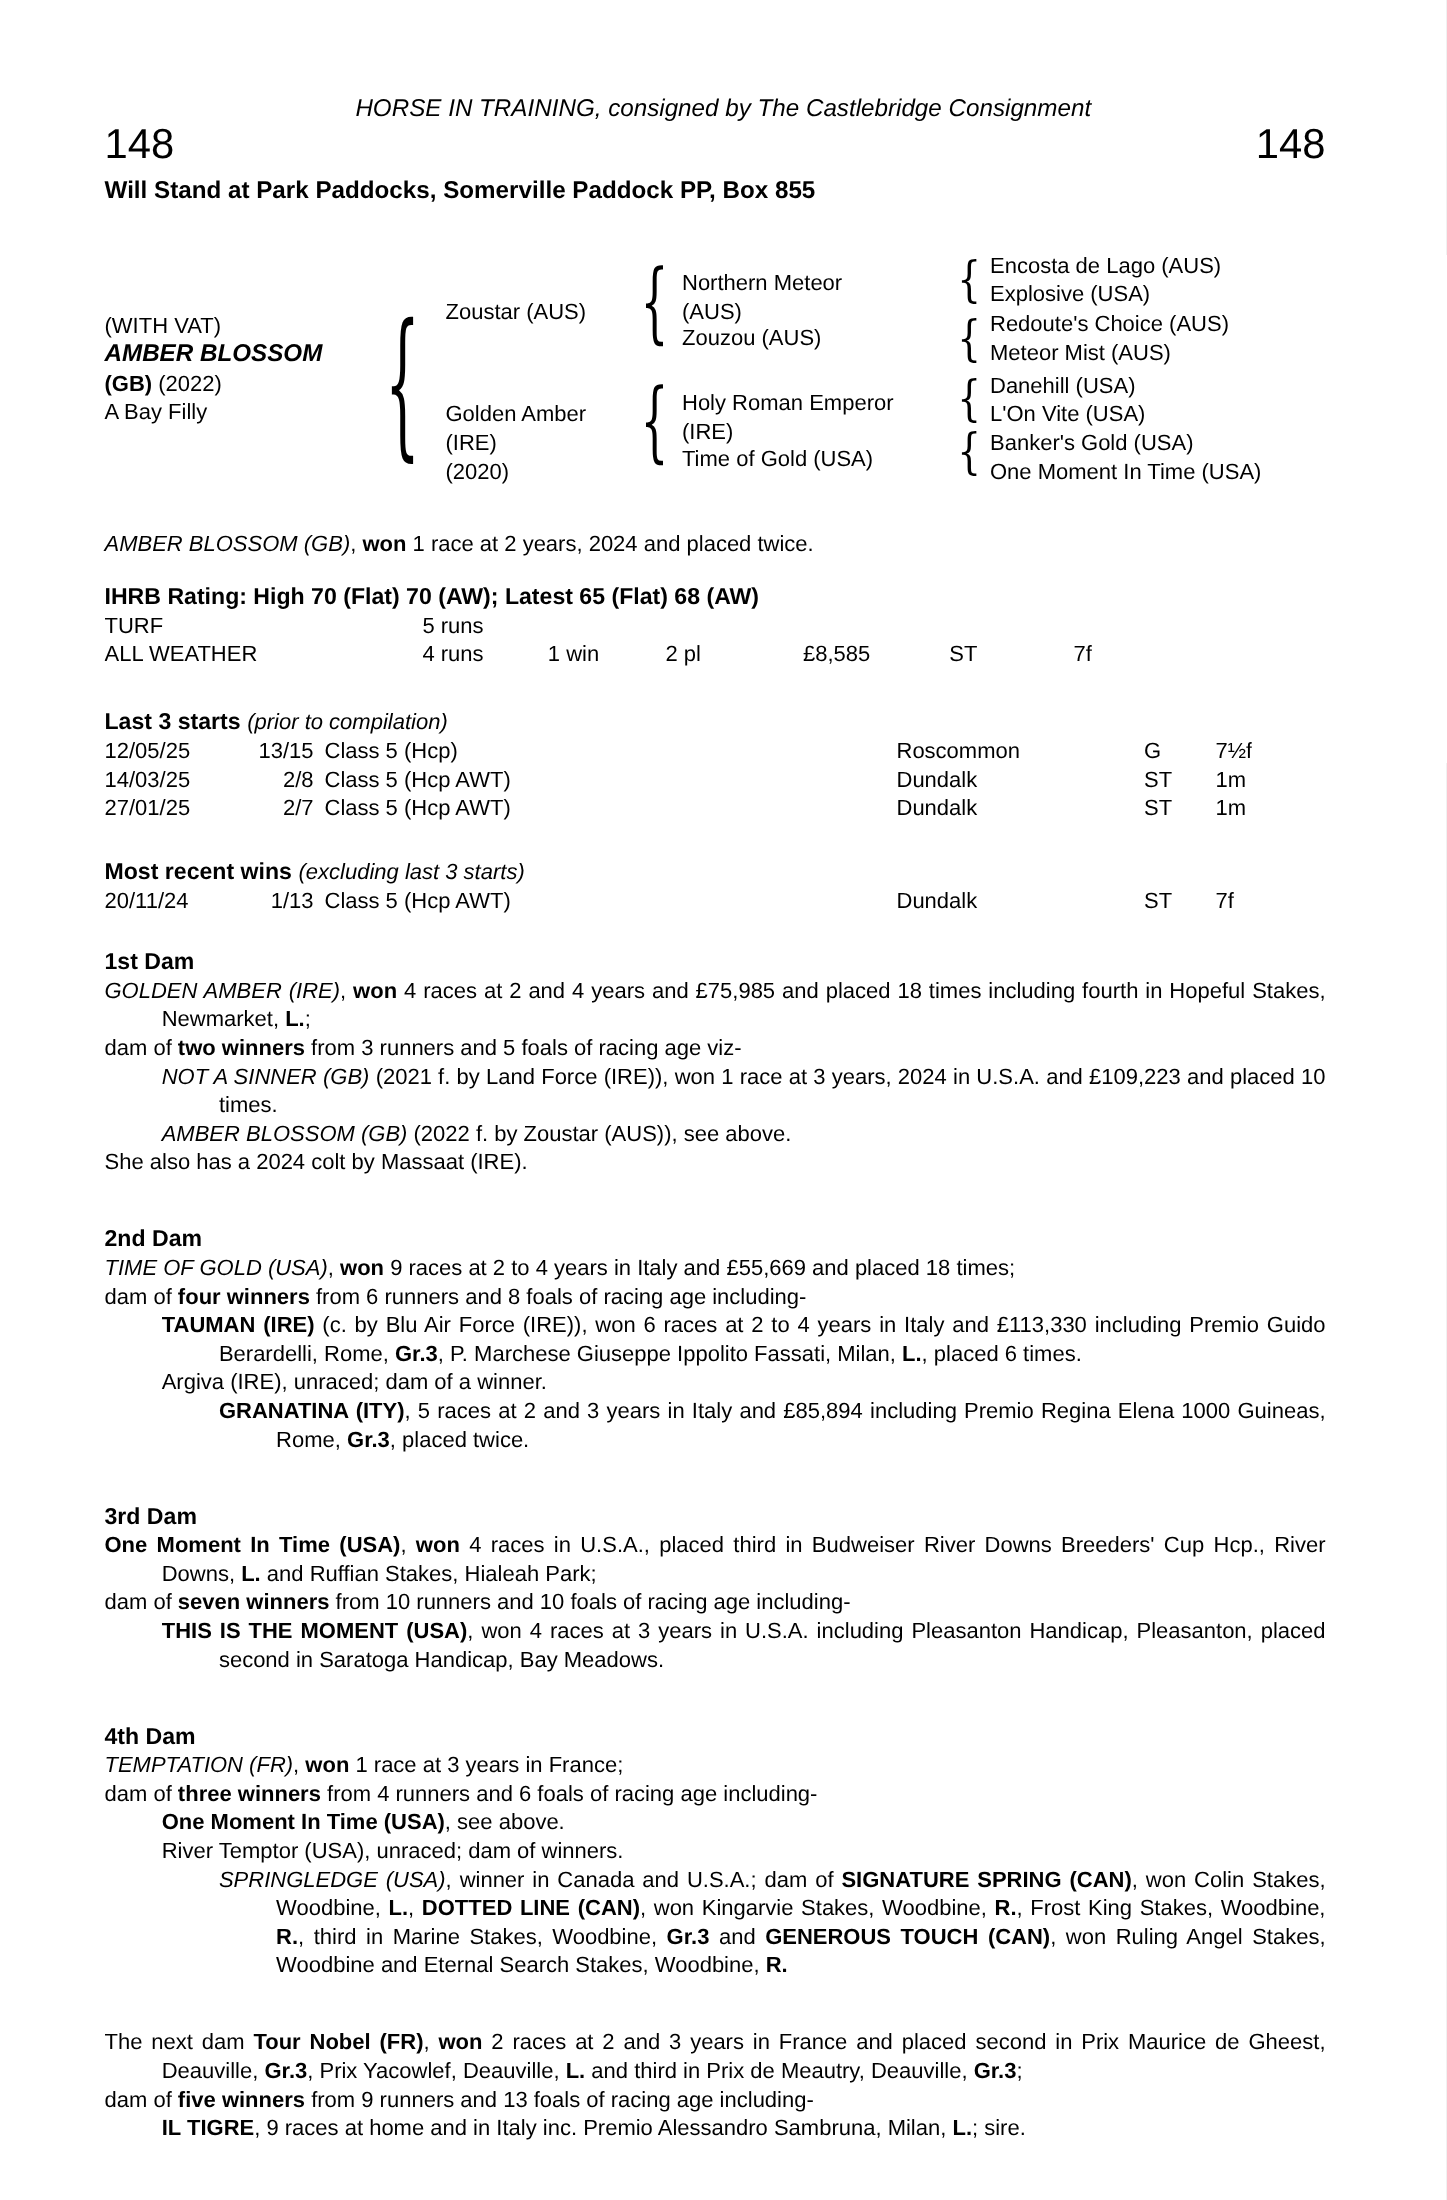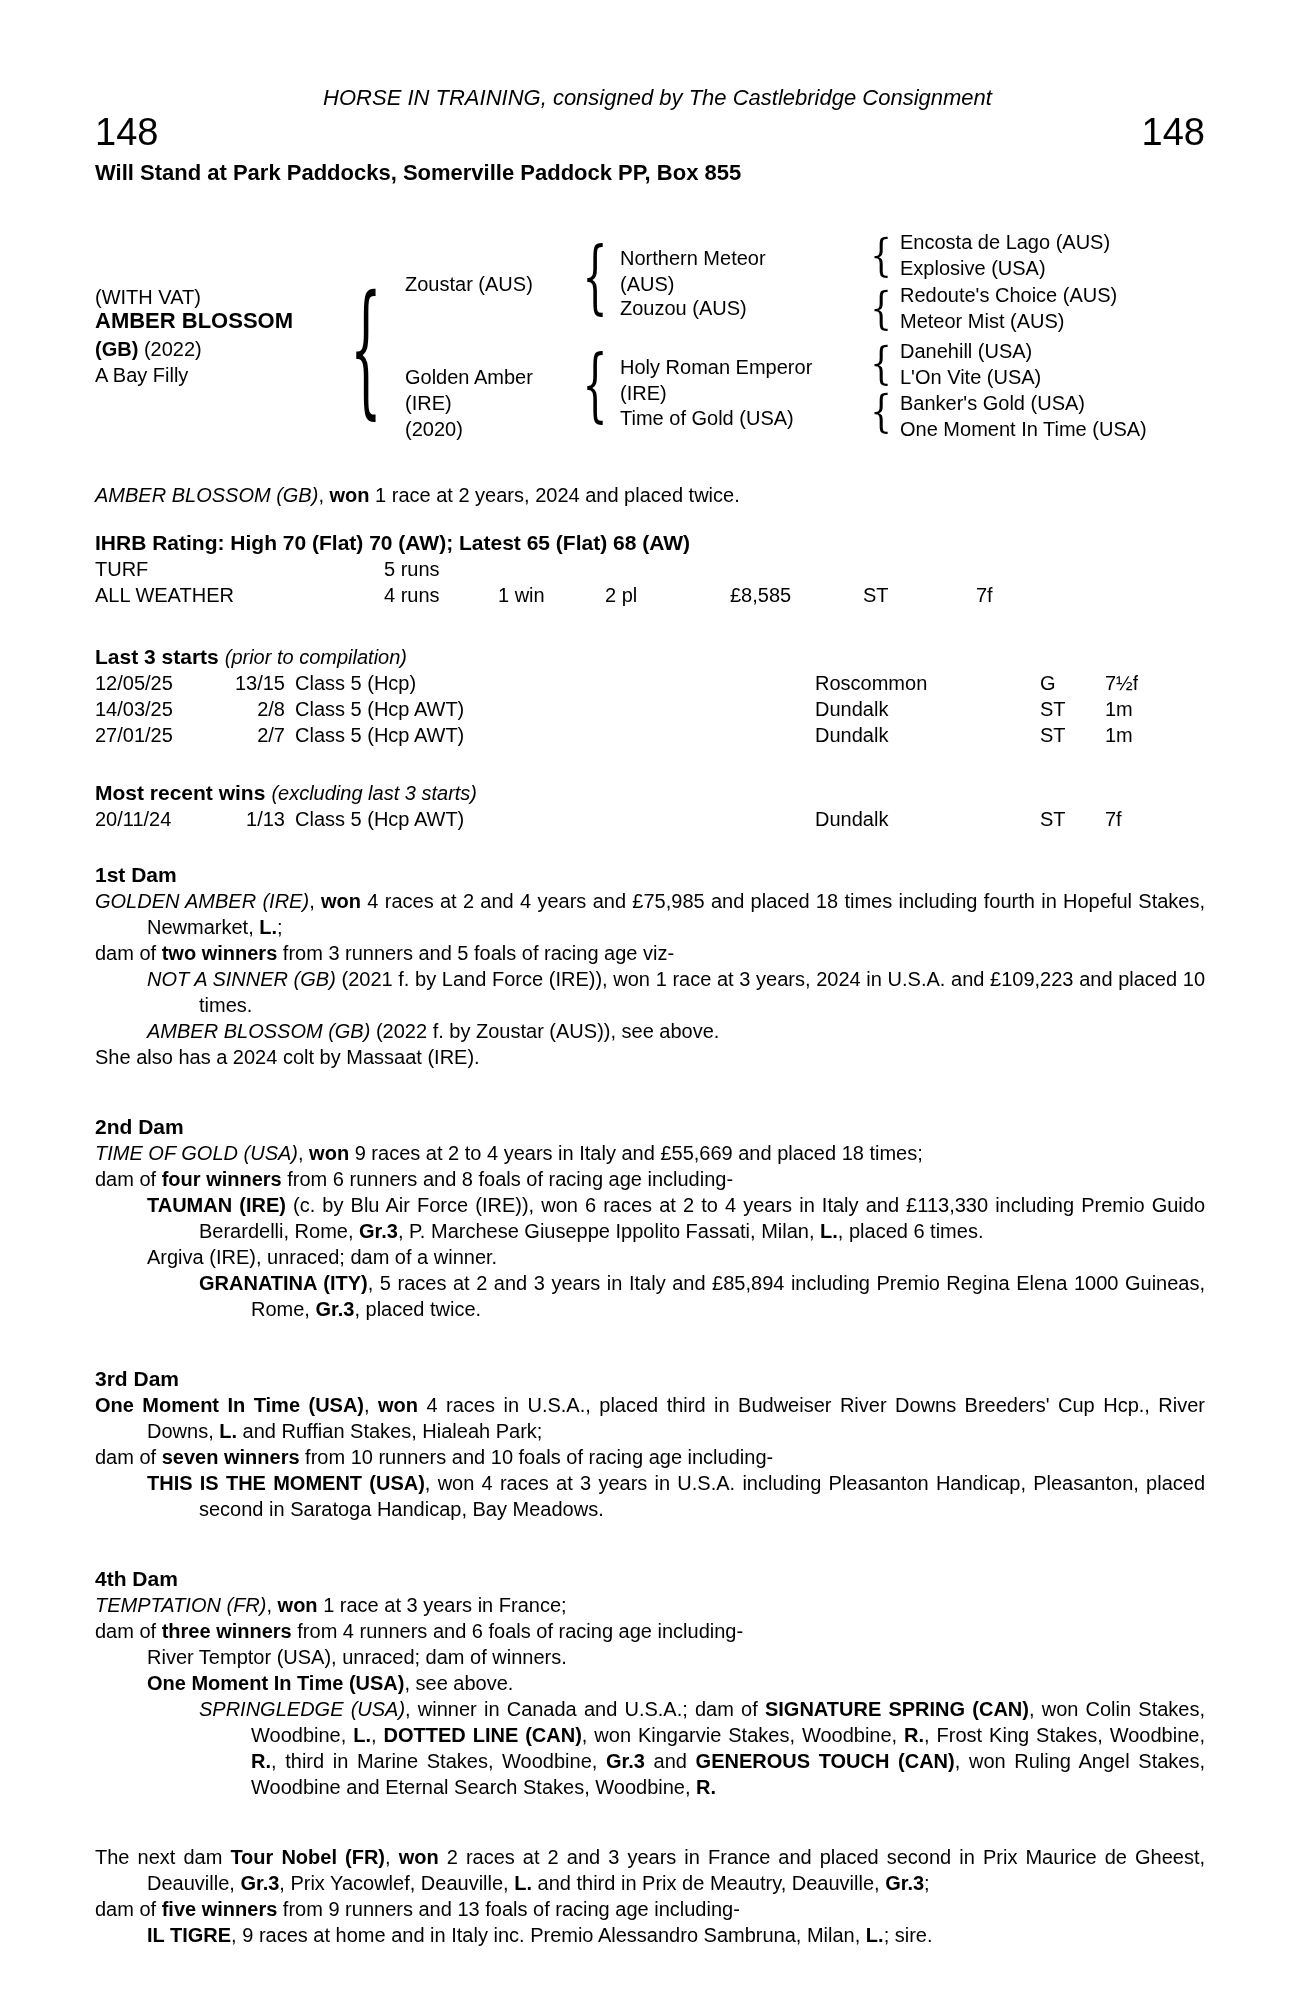--- a/index.html
+++ b/index.html
@@ -5,21 +5,21 @@
   html,body{margin:0;padding:0;background:#e8e8e8;}
   .page{position:relative;width:1315px;height:2000px;background:#ffffff;color:#000;
         font-family:"Liberation Sans",sans-serif;font-size:20px;line-height:26px;overflow:hidden;margin:0 auto;}
   .consignor{padding-top:86px;text-align:center;font-style:italic;font-size:22px;line-height:24px;}
   .lot-row{display:flex;justify-content:space-between;margin:4px 110px 0 95px;
            font-size:38px;font-weight:normal;line-height:36px;}
   .stand{margin:10px 110px 0 95px;font-size:22px;font-weight:bold;line-height:26px;}
   .pedigree{position:relative;height:292px;}
   .ped-item{position:absolute;white-space:nowrap;}
   .pre{white-space:pre-line;margin-top:16px;}
-  .bold{font-weight:bold;}
+  .bold{font-weight:bold;font-style:italic;}
   .horse-name{font-size:22px;}
   .brace{position:absolute;display:flex;align-items:center;justify-content:center;
          font-family:"DejaVu Serif",serif;font-weight:normal;color:#000;}
   .brace span{display:inline-block;}
   .brace-xl{left:348px;top:80px;height:165px;width:36px;}
   .brace-xl span{font-size:50px;transform:scaleY(2.9);}
   .brace-md{left:581px;height:100px;width:28px;}
   .brace-md span{font-size:40px;transform:scaleY(2.0);}
   .brace-sm{left:868px;height:58px;width:26px;}
   .brace-sm span{font-size:34px;transform:scaleY(1.3);}
@@ -213,22 +213,22 @@
         <div class="dam-section">
           <div class="dam-heading">3rd Dam</div>
           <div class="para lvl0"><span class="seg-b">One Moment In Time (USA)</span><span>, </span><span class="seg-b">won</span><span> 4 races in U.S.A., placed third in Budweiser River Downs Breeders' Cup Hcp., River Downs, </span><span class="seg-b">L.</span><span> and Ruffian Stakes, Hialeah Park;</span></div>
           <div class="para lvl0"><span>dam of </span><span class="seg-b">seven winners</span><span> from 10 runners and 10 foals of racing age including-</span></div>
           <div class="para lvl1"><span class="seg-b">THIS IS THE MOMENT (USA)</span><span>, won 4 races at 3 years in U.S.A. including Pleasanton Handicap, Pleasanton, placed second in Saratoga Handicap, Bay Meadows.</span></div>
         </div>
         <div class="dam-section">
           <div class="dam-heading">4th Dam</div>
           <div class="para lvl0"><span class="seg-i">TEMPTATION (FR)</span><span>, </span><span class="seg-b">won</span><span> 1 race at 3 years in France;</span></div>
           <div class="para lvl0"><span>dam of </span><span class="seg-b">three winners</span><span> from 4 runners and 6 foals of racing age including-</span></div>
+          <div class="para lvl1"><span class="seg-b">One Moment In Time (USA)</span><span>, see above.</span></div>
           <div class="para lvl1"><span>River Temptor (USA), unraced; dam of winners.</span></div>
-          <div class="para lvl1"><span class="seg-b">One Moment In Time (USA)</span><span>, see above.</span></div>
           <div class="para lvl2"><span class="seg-i">SPRINGLEDGE (USA)</span><span>, winner in Canada and U.S.A.; dam of </span><span class="seg-b">SIGNATURE SPRING (CAN)</span><span>, won Colin Stakes, Woodbine, </span><span class="seg-b">L.</span><span>, </span><span class="seg-b">DOTTED LINE (CAN)</span><span>, won Kingarvie Stakes, Woodbine, </span><span class="seg-b">R.</span><span>, Frost King Stakes, Woodbine, </span><span class="seg-b">R.</span><span>, third in Marine Stakes, Woodbine, </span><span class="seg-b">Gr.3</span><span> and </span><span class="seg-b">GENEROUS TOUCH (CAN)</span><span>, won Ruling Angel Stakes, Woodbine and Eternal Search Stakes, Woodbine, </span><span class="seg-b">R.</span></div>
         </div>
         <div class="dam-section">
           <div class="para lvl0"><span>The next dam </span><span class="seg-b">Tour Nobel (FR)</span><span>, </span><span class="seg-b">won</span><span> 2 races at 2 and 3 years in France and placed second in Prix Maurice de Gheest, Deauville, </span><span class="seg-b">Gr.3</span><span>, Prix Yacowlef, Deauville, </span><span class="seg-b">L.</span><span> and third in Prix de Meautry, Deauville, </span><span class="seg-b">Gr.3</span><span>;</span></div>
           <div class="para lvl0"><span>dam of </span><span class="seg-b">five winners</span><span> from 9 runners and 13 foals of racing age including-</span></div>
           <div class="para lvl1"><span class="seg-b">IL TIGRE</span><span>, 9 races at home and in Italy inc. Premio Alessandro Sambruna, Milan, </span><span class="seg-b">L.</span><span>; sire.</span></div>
         </div>
       </div>
 
   </div>

